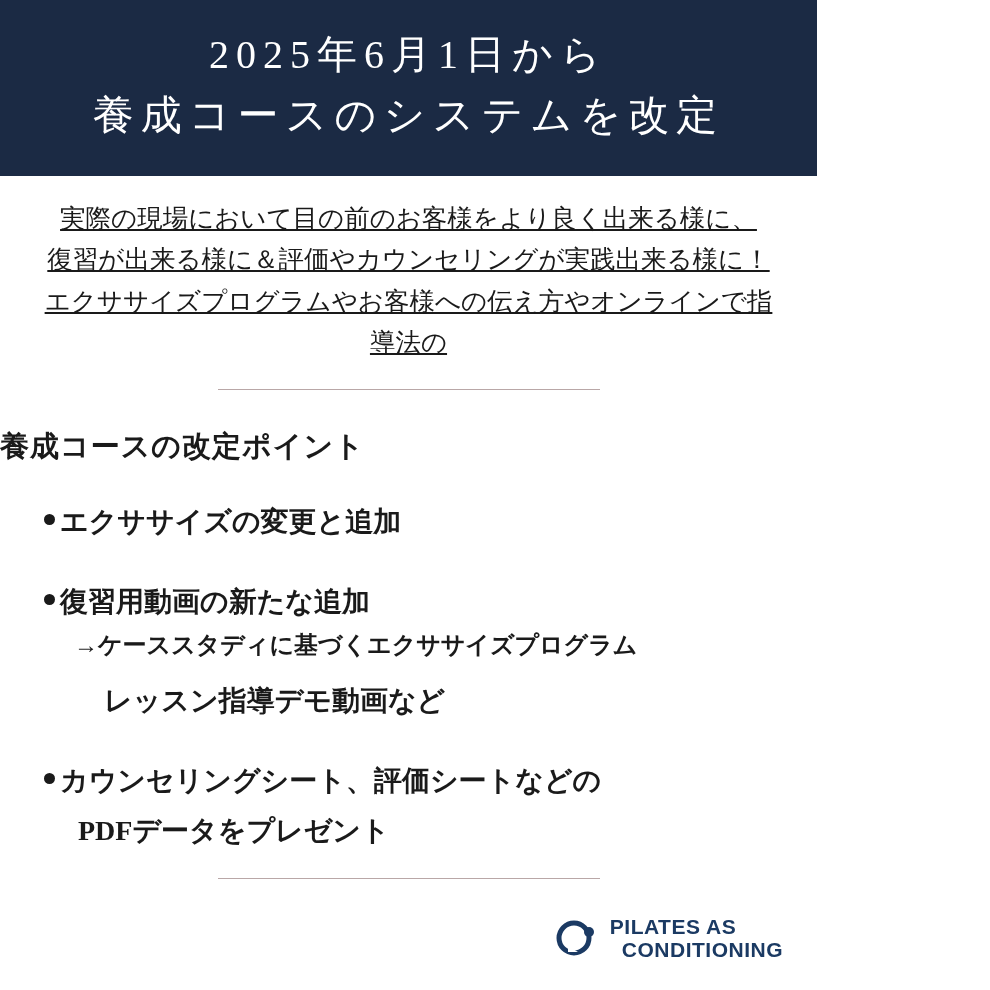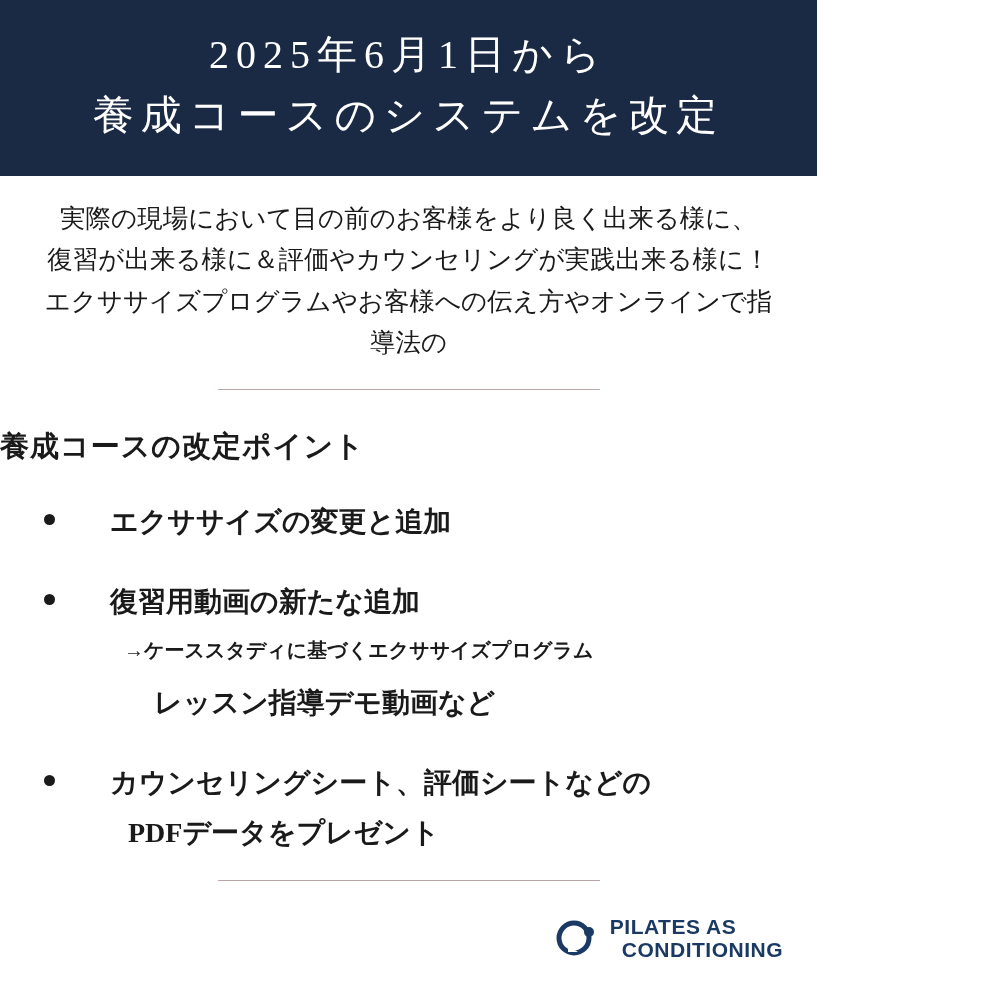--- a/index.html
+++ b/index.html
@@ -44,20 +44,21 @@
   .header-line.line2 {
     font-size: 41px;
   }
   .intro {
     margin-top: 22px;
     text-align: center;
     font-size: 25.5px;
     line-height: 1.62;
     color: #1a1a1a;
     padding: 0 32px;
+    text-decoration: underline;
   }
   .divider {
     width: 382px;
     height: 1px;
     background: #b9a7a7;
     margin: 26px auto 0 auto;
   }
   .divider.bottom {
     margin-top: 26px;
   }
@@ -68,43 +69,43 @@
     margin-top: 37px;
     letter-spacing: 1px;
   }
   .points {
     margin: 34px 0 0 0;
     padding: 0;
     list-style: none;
   }
   .point {
     margin: 0 0 38px 0;
-    padding-left: 110px;
+    padding-left: 60px;
     position: relative;
     font-size: 28px;
     font-weight: bold;
     line-height: 1.5;
   }
   .point:last-child {
     margin-bottom: 0;
   }
   .bullet {
     position: absolute;
     left: 44px;
     top: 13px;
     width: 11px;
     height: 11px;
     background: #1a1a1a;
     border-radius: 50%;
   }
   .point-sub {
     display: block;
-    margin-top: 12px;
+    margin-top: 4px;
     padding-left: 14px;
-    font-size: 20px;
+    font-size: 24px;
     font-weight: bold;
     line-height: 1.5;
   }
   .point-sub2 {
     display: block;
     margin-top: 17px;
     padding-left: 44px;
     font-size: 28px;
     font-weight: bold;
     line-height: 1.5;

